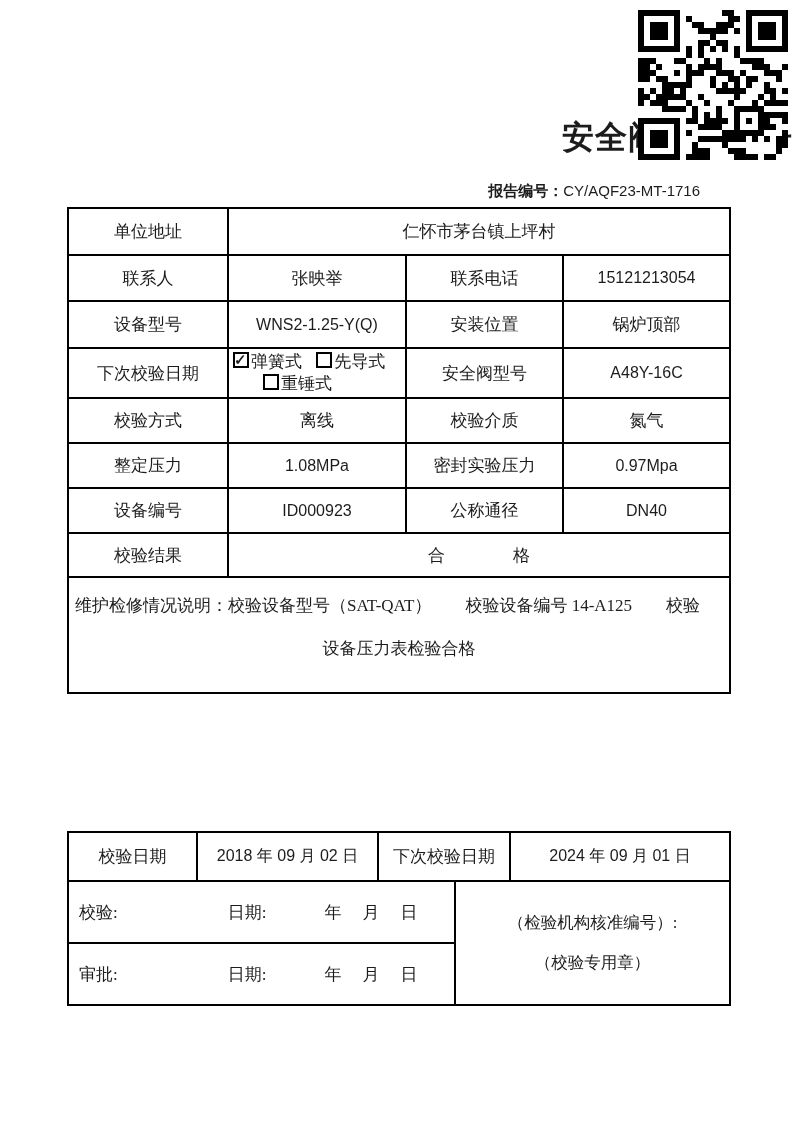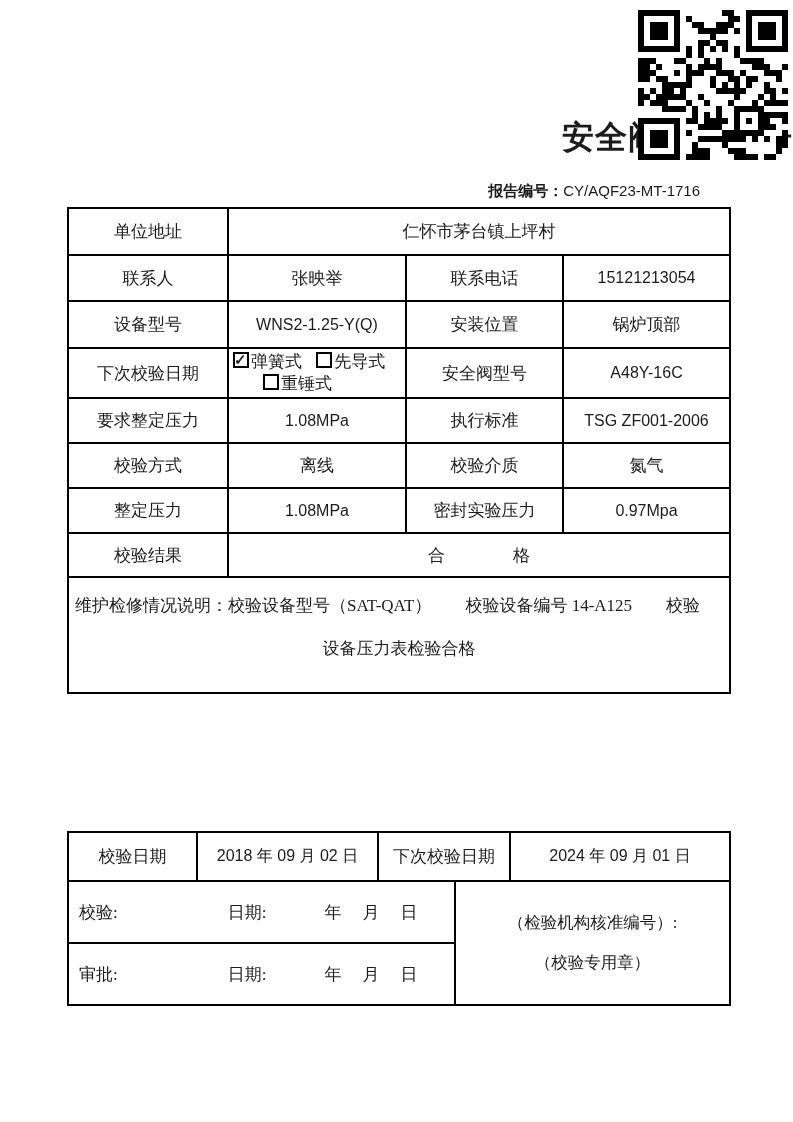--- a/index.html
+++ b/index.html
@@ -408,36 +408,36 @@
           <span class="cb" style="margin-left:10px"></span><span>先导式</span>
         </div>
         <div class="cb-line2">
           <span class="cb"></span><span>重锤式</span>
         </div>
       </td>
       <td class="lbl">安全阀型号</td>
       <td class="val">A48Y-16C</td>
     </tr>
     <tr style="height:45px">
-      <td class="lbl">要求整定压力</td>
-      <td class="val">1.08MPa</td>
-      <td class="lbl">执行标准</td>
-      <td class="val">TSG ZF001-2006</td>
-    </tr>
-    <tr style="height:45px">
       <td class="lbl">校验方式</td>
       <td class="cjkval">离线</td>
       <td class="lbl">校验介质</td>
       <td class="cjkval">氮气</td>
     </tr>
     <tr style="height:45px">
       <td class="lbl">整定压力</td>
       <td class="val">1.08MPa</td>
       <td class="lbl">密封实验压力</td>
       <td class="val">0.97Mpa</td>
+    </tr>
+    <tr style="height:45px">
+      <td class="lbl">设备编号</td>
+      <td class="val">ID000923</td>
+      <td class="lbl">公称通径</td>
+      <td class="val">DN40</td>
     </tr>
     <tr style="height:44px">
       <td class="lbl">校验结果</td>
       <td class="cjkval" colspan="3">合　　　　格</td>
     </tr>
     <tr style="height:116px">
       <td class="maint-cell" colspan="4">
         <div class="maint-line1">维护检修情况说明：校验设备型号（SAT-QAT）　　校验设备编号 14-A125　　校验</div>
         <div class="maint-line2">设备压力表检验合格</div>
       </td>

